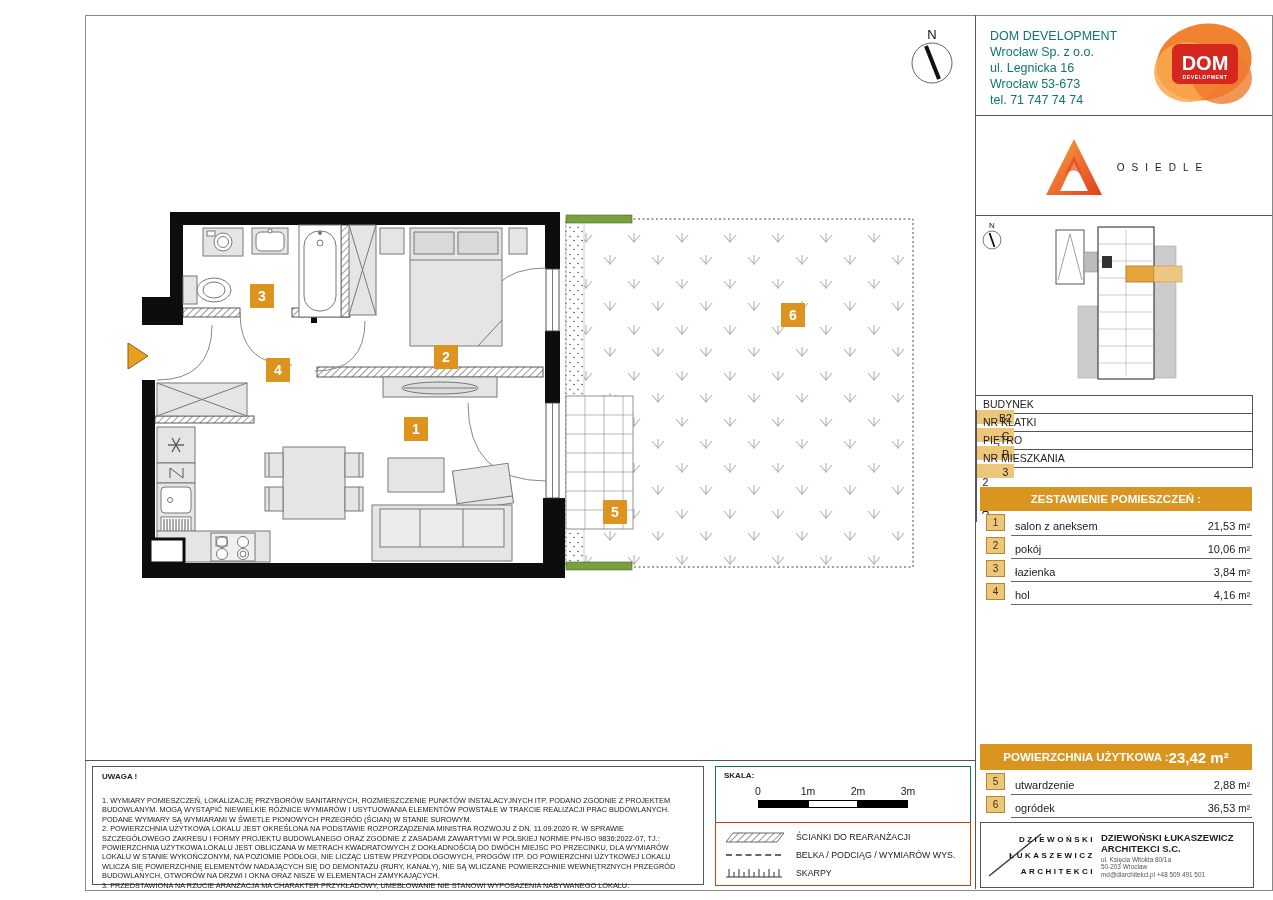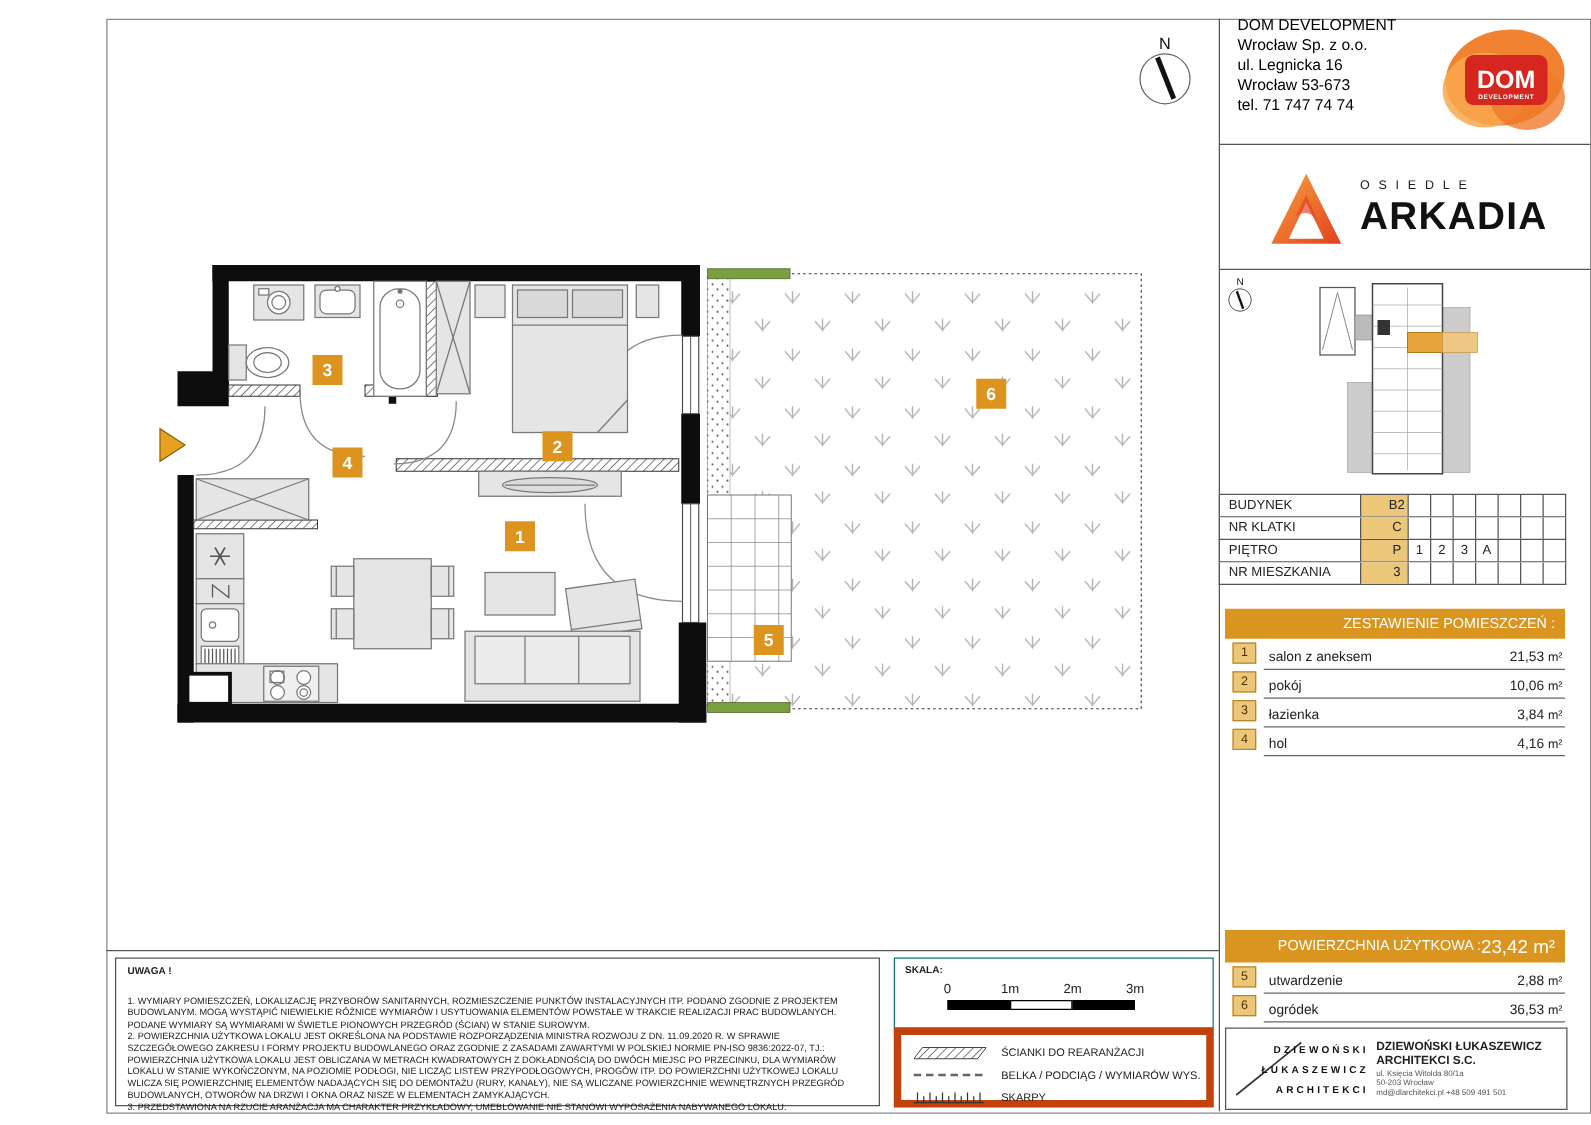--- a/index.html
+++ b/index.html
@@ -2,48 +2,48 @@
 <html><head>
 <meta charset="utf-8">
 <style>
   html,body{margin:0;padding:0;background:#fff;}
   body{width:1273px;height:900px;position:relative;font-family:"Liberation Sans",sans-serif;color:#222;overflow:hidden;}
   .abs{position:absolute;}
   .sheet-frame{left:85px;top:15px;width:1186px;height:874px;border:1px solid #888;}
   .vdiv{width:1px;background:#555;}
   .hdiv{height:1px;background:#555;}
   
-  .company{left:990px;top:12px;width:160px;font-size:12.5px;line-height:16px;color:#000000;}
+  .company{left:990px;top:28px;width:160px;font-size:12.5px;line-height:16px;color:#0f766e;}
   .ark-wrap{left:990px;top:128px;width:272px;height:78px;display:flex;align-items:center;justify-content:center;gap:12px;}
   .ark-label{font-size:10px;letter-spacing:7px;color:#1a1a1a;}
   .ark-name{font-size:31px;font-weight:bold;letter-spacing:1px;color:#111;margin-top:1px;}
   .utable{left:975px;top:395px;width:278px;font-size:10.5px;}
-  .trow{display:flex;border:1px solid #555;border-top:none;height:17px;align-items:stretch;background:#fff;}
+  .trow{display:flex;border:1px solid #555;border-top:none;height:17px;align-items:stretch;background:#fff;flex-direction:column;}
   .trow:first-child{border-top:1px solid #555;}
   .tlabel{flex:1;padding:2px 0 0 7px;}
   .c{width:17px;border-left:1px solid #555;text-align:center;padding-top:2px;}
   .hl{background:#ecc679;padding-left:20px;}
-  .oheader{background:#d9951f;color:#fff;font-weight:normal;font-size:11.5px;display:flex;align-items:center;padding:0 8px;justify-content:flex-end;}
+  .oheader{background:#d9951f;color:#fff;font-weight:bold;font-size:11.5px;display:flex;align-items:center;padding:0 8px;justify-content:center;}
   .oheader .big{font-size:15px;}
   .arearow{display:flex;align-items:center;height:23px;}
   .anum{width:17px;height:15px;background:#ecc679;border:1px solid #b8862c;font-size:10px;text-align:center;line-height:15px;color:#4a3000;margin:0 6px 0 6px;flex:0 0 auto;}
   .abody{flex:1;display:flex;justify-content:space-between;align-items:flex-end;border-bottom:1px solid #666;height:100%;padding:0 2px 3px 4px;font-size:11px;text-align:center;}
   .abody .u{font-size:10px;}
   .arch-box{left:980px;top:822px;width:272px;height:64px;border:1px solid #555;display:flex;align-items:center;}
   .arch-right{font-size:9.5px;font-weight:bold;line-height:11px;}
   .arch-addr{font-size:6.4px;font-weight:normal;color:#555;line-height:7.5px;margin-top:2px;}
   
   .notes-box{left:92px;top:766px;width:612px;height:119px;border:1px solid #555;padding:5px 9px;box-sizing:border-box;}
   .notes-title{font-size:8px;font-weight:bold;margin-bottom:15px;}
   .note{font-size:7.35px;line-height:9.4px;color:#1a1a1a;}
   .scale-box{left:715px;top:766px;width:256px;height:57px;border:1px solid #0f766e;box-sizing:border-box;}
   .scale-label{position:absolute;left:8px;top:4px;font-size:8px;font-weight:bold;}
   .tick{position:absolute;top:18px;font-size:10.5px;transform:translateX(-50%);}
   .seg{position:absolute;top:33px;height:8px;border:1px solid #000;box-sizing:border-box;}
-  .legend-box{left:715px;top:822px;width:256px;height:64px;border:6px solid #c2410c;box-sizing:border-box;padding:5px 0 0 10px;}
+  .legend-box{left:715px;top:822px;width:256px;height:64px;border:1px solid #c2410c;box-sizing:border-box;padding:5px 0 0 10px;}
   .lrow{display:flex;align-items:center;height:18px;gap:12px;}
   .lsym{width:58px;flex:0 0 auto;display:flex;align-items:center;}
   .ltext{font-size:8.8px;color:#1a1a1a;}
   .dash-line{width:55px;border-top:2px dashed #666;}
 </style>
 </head>
 <body>
 
 <div class="abs sheet-frame"></div>
 <div class="abs vdiv" style="left:975px;top:15px;height:874px;"></div>
@@ -289,21 +289,20 @@
 </svg>
 
 <div class="abs ark-wrap">
   <svg width="62" height="62" viewBox="0 0 62 62">
     <polygon points="31,3 59,59 3,59" fill="url(#agrad)"></polygon>
     <polygon points="31,26 45,55 17,55" fill="#fff"></polygon>
     <path d="M22 38 Q31 30 40 40 L31 20 Z" fill="#e2401e" opacity="0.65"></path>
   </svg>
   <div>
     <div class="ark-label">OSIEDLE</div>
-    <div class="ark-name">ARKADIA</div>
   </div>
 </div>
 
 <svg class="abs" style="left:978px;top:216px;" width="294" height="178" viewBox="0 0 294 178">
   <g>
     <circle cx="14" cy="24" r="9" fill="none" stroke="#555" stroke-width="0.8"></circle>
     <line x1="16.5" y1="31" x2="11.5" y2="17" stroke="#111" stroke-width="1.8"></line>
     <text x="14" y="12" font-size="8" text-anchor="middle" fill="#111" font-family="Liberation Sans, sans-serif">N</text>
   </g>
   <g>

